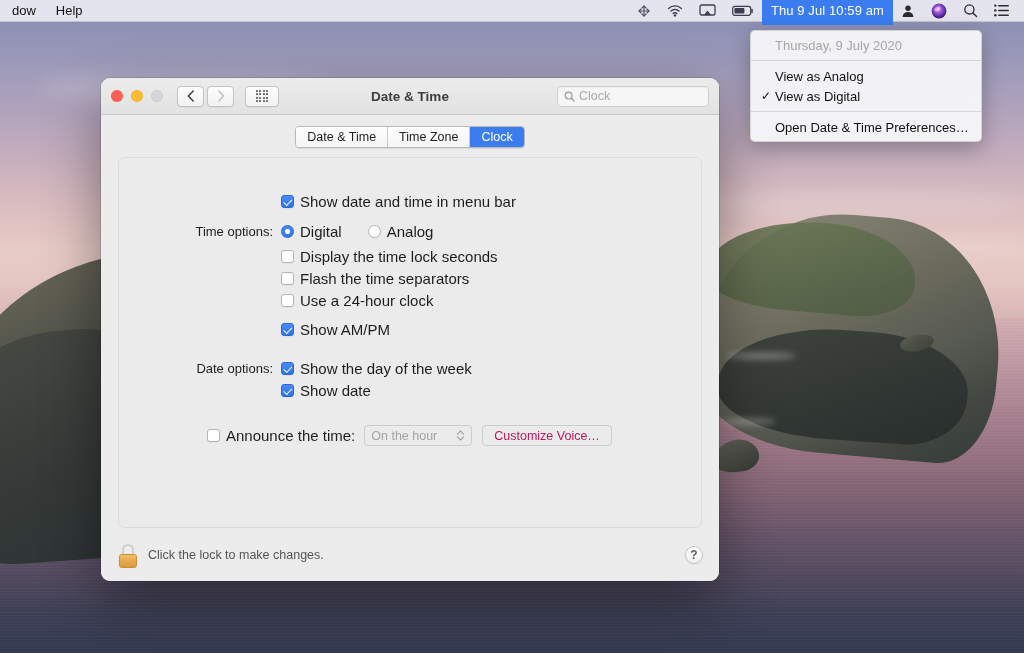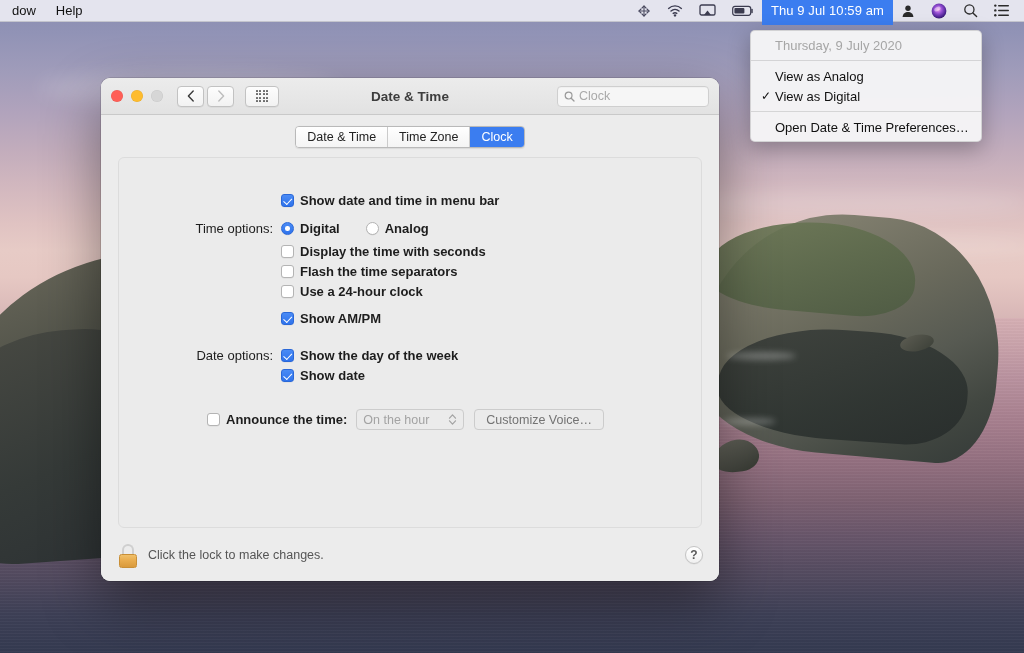--- a/index.html
+++ b/index.html
@@ -258,21 +258,21 @@
   }
   .cb.on {
     background: linear-gradient(180deg,#4a8bf5,#2f73ec);
     border-color: #2a68d8;
   }
   .cb.on::after {
     content: ""; width: 3.5px; height: 7px;
     border: solid #fff; border-width: 0 1.7px 1.7px 0;
     transform: rotate(43deg) translate(-0.3px,-0.7px);
   }
-  .cb-label { font-size: 13px; color: #1d1d1d; margin-left: 6px; font-weight: bold; }
+  .cb-label { font-size: 15px; color: #1d1d1d; margin-left: 6px; }
 
   
   .rb {
     width: 13px; height: 13px; border-radius: 50%;
     border: 0.5px solid #b4b4b4; background: #fff; flex: none;
     display: inline-flex; align-items: center; justify-content: center;
     box-shadow: 0 0.5px 0.5px rgba(0,0,0,0.07);
   }
   .rb.on { background: linear-gradient(180deg,#4a8bf5,#2f73ec); border-color: #2a68d8; }
   .rb.on::after { content: ""; width: 4.5px; height: 4.5px; border-radius: 50%; background: #fff; }
@@ -285,21 +285,21 @@
     font-size: 12.5px; color: #a3a3a3; position: relative;
   }
   .popup .chev {
     margin-left: auto; display: flex; flex-direction: column;
     align-items: center; gap: 1px; color: #a3a3a3;
   }
   .btn-disabled {
     height: 21px; border-radius: 4px; padding: 0 11px;
     background: #ebebeb; border: 0.5px solid #cccccc;
     display: flex; align-items: center;
-    font-size: 12.5px; color: #737373;
+    font-size: 12.5px; color: #be185d;
   }
 
   
   .footer {
     position: absolute; left: 0; bottom: 0; width: 100%; height: 52px;
     display: flex; align-items: center; padding: 0 16px;
   }
   .lock-icon { width: 22px; height: 26px; position: relative; flex: none; }
   .lock-body {
     position: absolute; left: 2px; bottom: 0; width: 18px; height: 14px;
@@ -528,21 +528,21 @@
         <div class="label-col">Time options:</div>
         <div class="rb on"></div>
         <span class="cb-label">Digital</span>
         <div class="rb" style="margin-left:26px;"></div>
         <span class="cb-label">Analog</span>
       </div>
 
       <div class="row" style="margin-top:8px;">
         <div class="label-col"></div>
         <div class="cb"></div>
-        <span class="cb-label">Display the time with seconds</span>
+        <span class="cb-label">Display the time lock seconds</span>
       </div>
       <div class="row" style="margin-top:5px;">
         <div class="label-col"></div>
         <div class="cb"></div>
         <span class="cb-label">Flash the time separators</span>
       </div>
       <div class="row" style="margin-top:5px;">
         <div class="label-col"></div>
         <div class="cb"></div>
         <span class="cb-label">Use a 24-hour clock</span>

